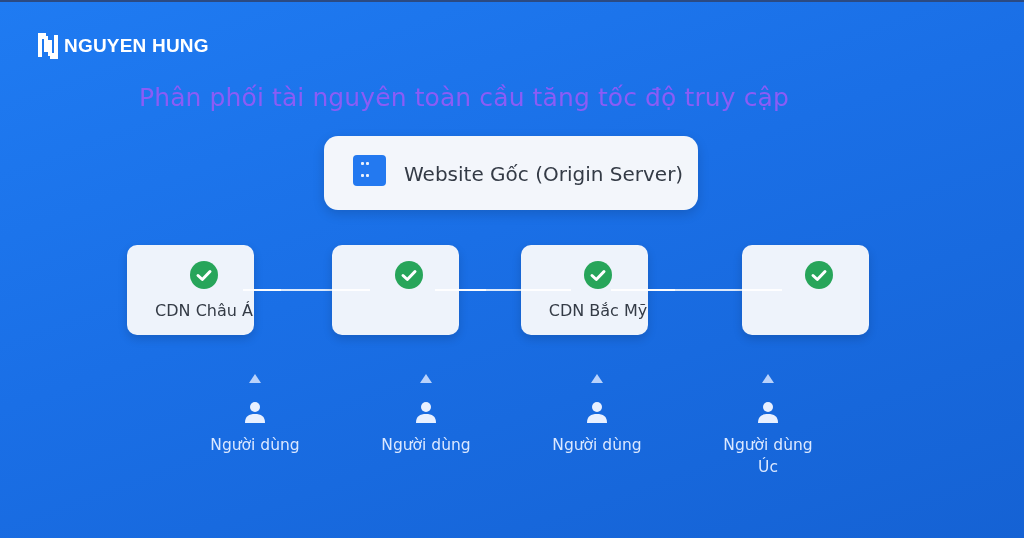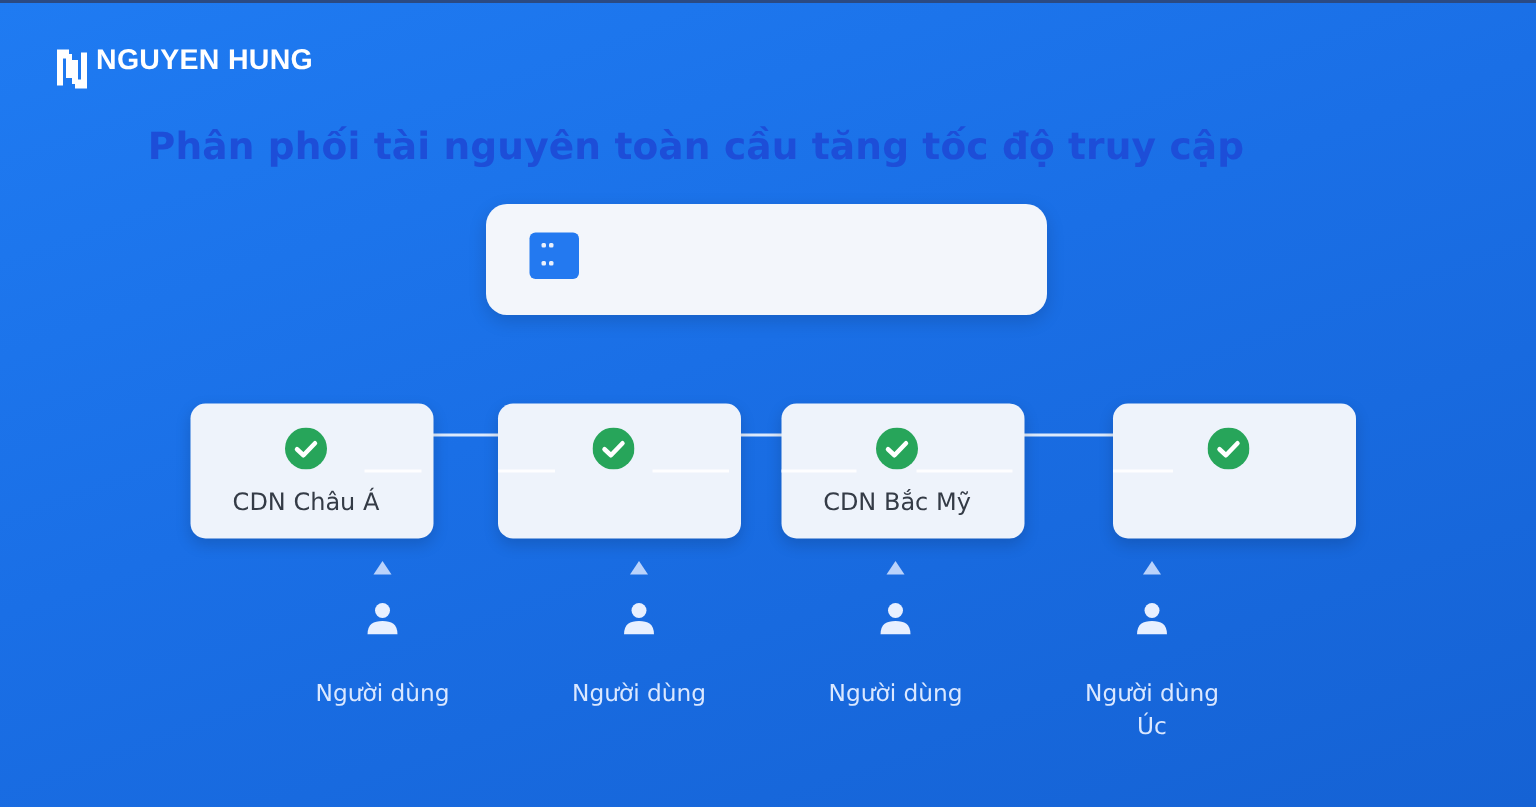--- a/index.html
+++ b/index.html
@@ -2,26 +2,26 @@
 <html><head>
 <meta charset="utf-8">
 <style>
   html, body { margin: 0; padding: 0; }
   body {
     width: 1024px; height: 538px; overflow: hidden; position: relative;
     font-family: "Liberation Sans", "DejaVu Sans", sans-serif;
     background: linear-gradient(160deg, #1f7bf2 0%, #1a6fe6 45%, #1562d4 100%);
   }
   .topline { position: absolute; left: 0; top: 0; width: 1024px; height: 2px; background: #2b4a82; }
-  .logo { position: absolute; left: 28px; top: 30px; display: flex; gap: 6px; padding-left: 10px; }
+  .logo { position: absolute; left: 28px; top: 30px; display: flex; align-items: center; gap: 6px; padding-left: 10px; }
   .logo svg { display: block; }
   .logo-text { color: #ffffff; font-weight: bold; font-size: 19px; letter-spacing: 0.2px; }
   .title {
     position: absolute; left: 0; top: 83px; width: 928px; text-align: center;
-    color: #1d4ed8; font-weight: bold; font-size: 25px; letter-spacing: 0.1px;
+    color: #8b5cf6; font-weight: normal; font-size: 25px; letter-spacing: 0.1px;
     font-family: "DejaVu Sans", sans-serif;
   }
   .origin {
     position: absolute; left: 324px; top: 136px; width: 374px; height: 74px;
     background: #f3f6fb; border-radius: 14px;
     box-shadow: 0 4px 12px rgba(0,0,0,0.15);
     display: flex; align-items: center;
   }
   .origin-icon {
     position: absolute; left: 29px; top: 19px; width: 33px; height: 31px;
@@ -30,40 +30,39 @@
   .origin-icon i { position: absolute; width: 3px; height: 3px; background: #e9f0fc; border-radius: 1px; }
   .origin-label {
     position: absolute; left: 80px; top: 0; height: 74px; line-height: 76px;
     font-size: 20px; color: #343b46; font-family: "DejaVu Sans", sans-serif;
   }
   .connector {
     position: absolute; left: 243px; top: 289px; width: 540px; height: 2px;
     background: rgba(255,255,255,0.85);
   }
   .cdn {
-    position: absolute; top: 245px; width: 162px; height: 90px;
+    position: absolute; top: 245px; width: 127px; height: 90px;
     background: #eef3fb; border-radius: 10px;
     box-shadow: 0 4px 10px rgba(0,0,0,0.15);
-    margin-top: 24px;
   }
   .cdn .check { position: absolute; left: 63px; top: 16px; width: 28px; height: 28px; }
   .cdn .cdn-label {
     position: absolute; left: 0; top: 56px; width: 154px; text-align: center;
     font-size: 16px; color: #343b46; font-family: "DejaVu Sans", sans-serif;
   }
   .cdn-bg-line { position: absolute; top: 44px; height: 2px; background: rgba(255,255,255,0.9); }
   .user { position: absolute; top: 374px; width: 120px; text-align: center; }
   .user .arrow {
     width: 0; height: 0; margin: 0 auto;
     border-left: 6px solid transparent; border-right: 6px solid transparent;
     border-bottom: 9px solid #b9d2fb;
   }
   .user .person { display: block; margin: 18px auto 0; }
   .user .ulabel {
-    margin-top: 28px; color: #dbe8ff; font-size: 15.5px; line-height: 22px;
+    margin-top: 11px; color: #dbe8ff; font-size: 15.5px; line-height: 22px;
     font-family: "DejaVu Sans", sans-serif;
   }
 </style>
 </head>
 <body>
 
 <div class="topline"></div>
 
 <div class="logo">
   <svg width="20" height="32" viewBox="0 0 20 32">
@@ -75,20 +74,21 @@
 
 <div class="title">Phân phối tài nguyên toàn cầu tăng tốc độ truy cập</div>
 
 <div class="origin">
   <div class="origin-icon">
     <i style="left:8px; top:7px"></i>
       <i style="left:13px; top:7px"></i>
     <i style="left:8px; top:19px"></i>
       <i style="left:13px; top:19px"></i>
   </div>
+  <span class="origin-label">Website Gốc (Origin Server)</span>
 </div>
 
 <div class="connector"></div>
 
 <div class="cdn" style="left:127px">
   <div class="cdn-bg-line" style="left:116px; width:38px"></div>
   <svg class="check" viewBox="0 0 28 28">
     <circle cx="14" cy="14" r="14" fill="#27a55a"></circle>
     <path d="M8 14.5 L12.3 18.5 L20 10.5" stroke="#fff" stroke-width="3" fill="none" stroke-linecap="round" stroke-linejoin="round"></path>
   </svg>

